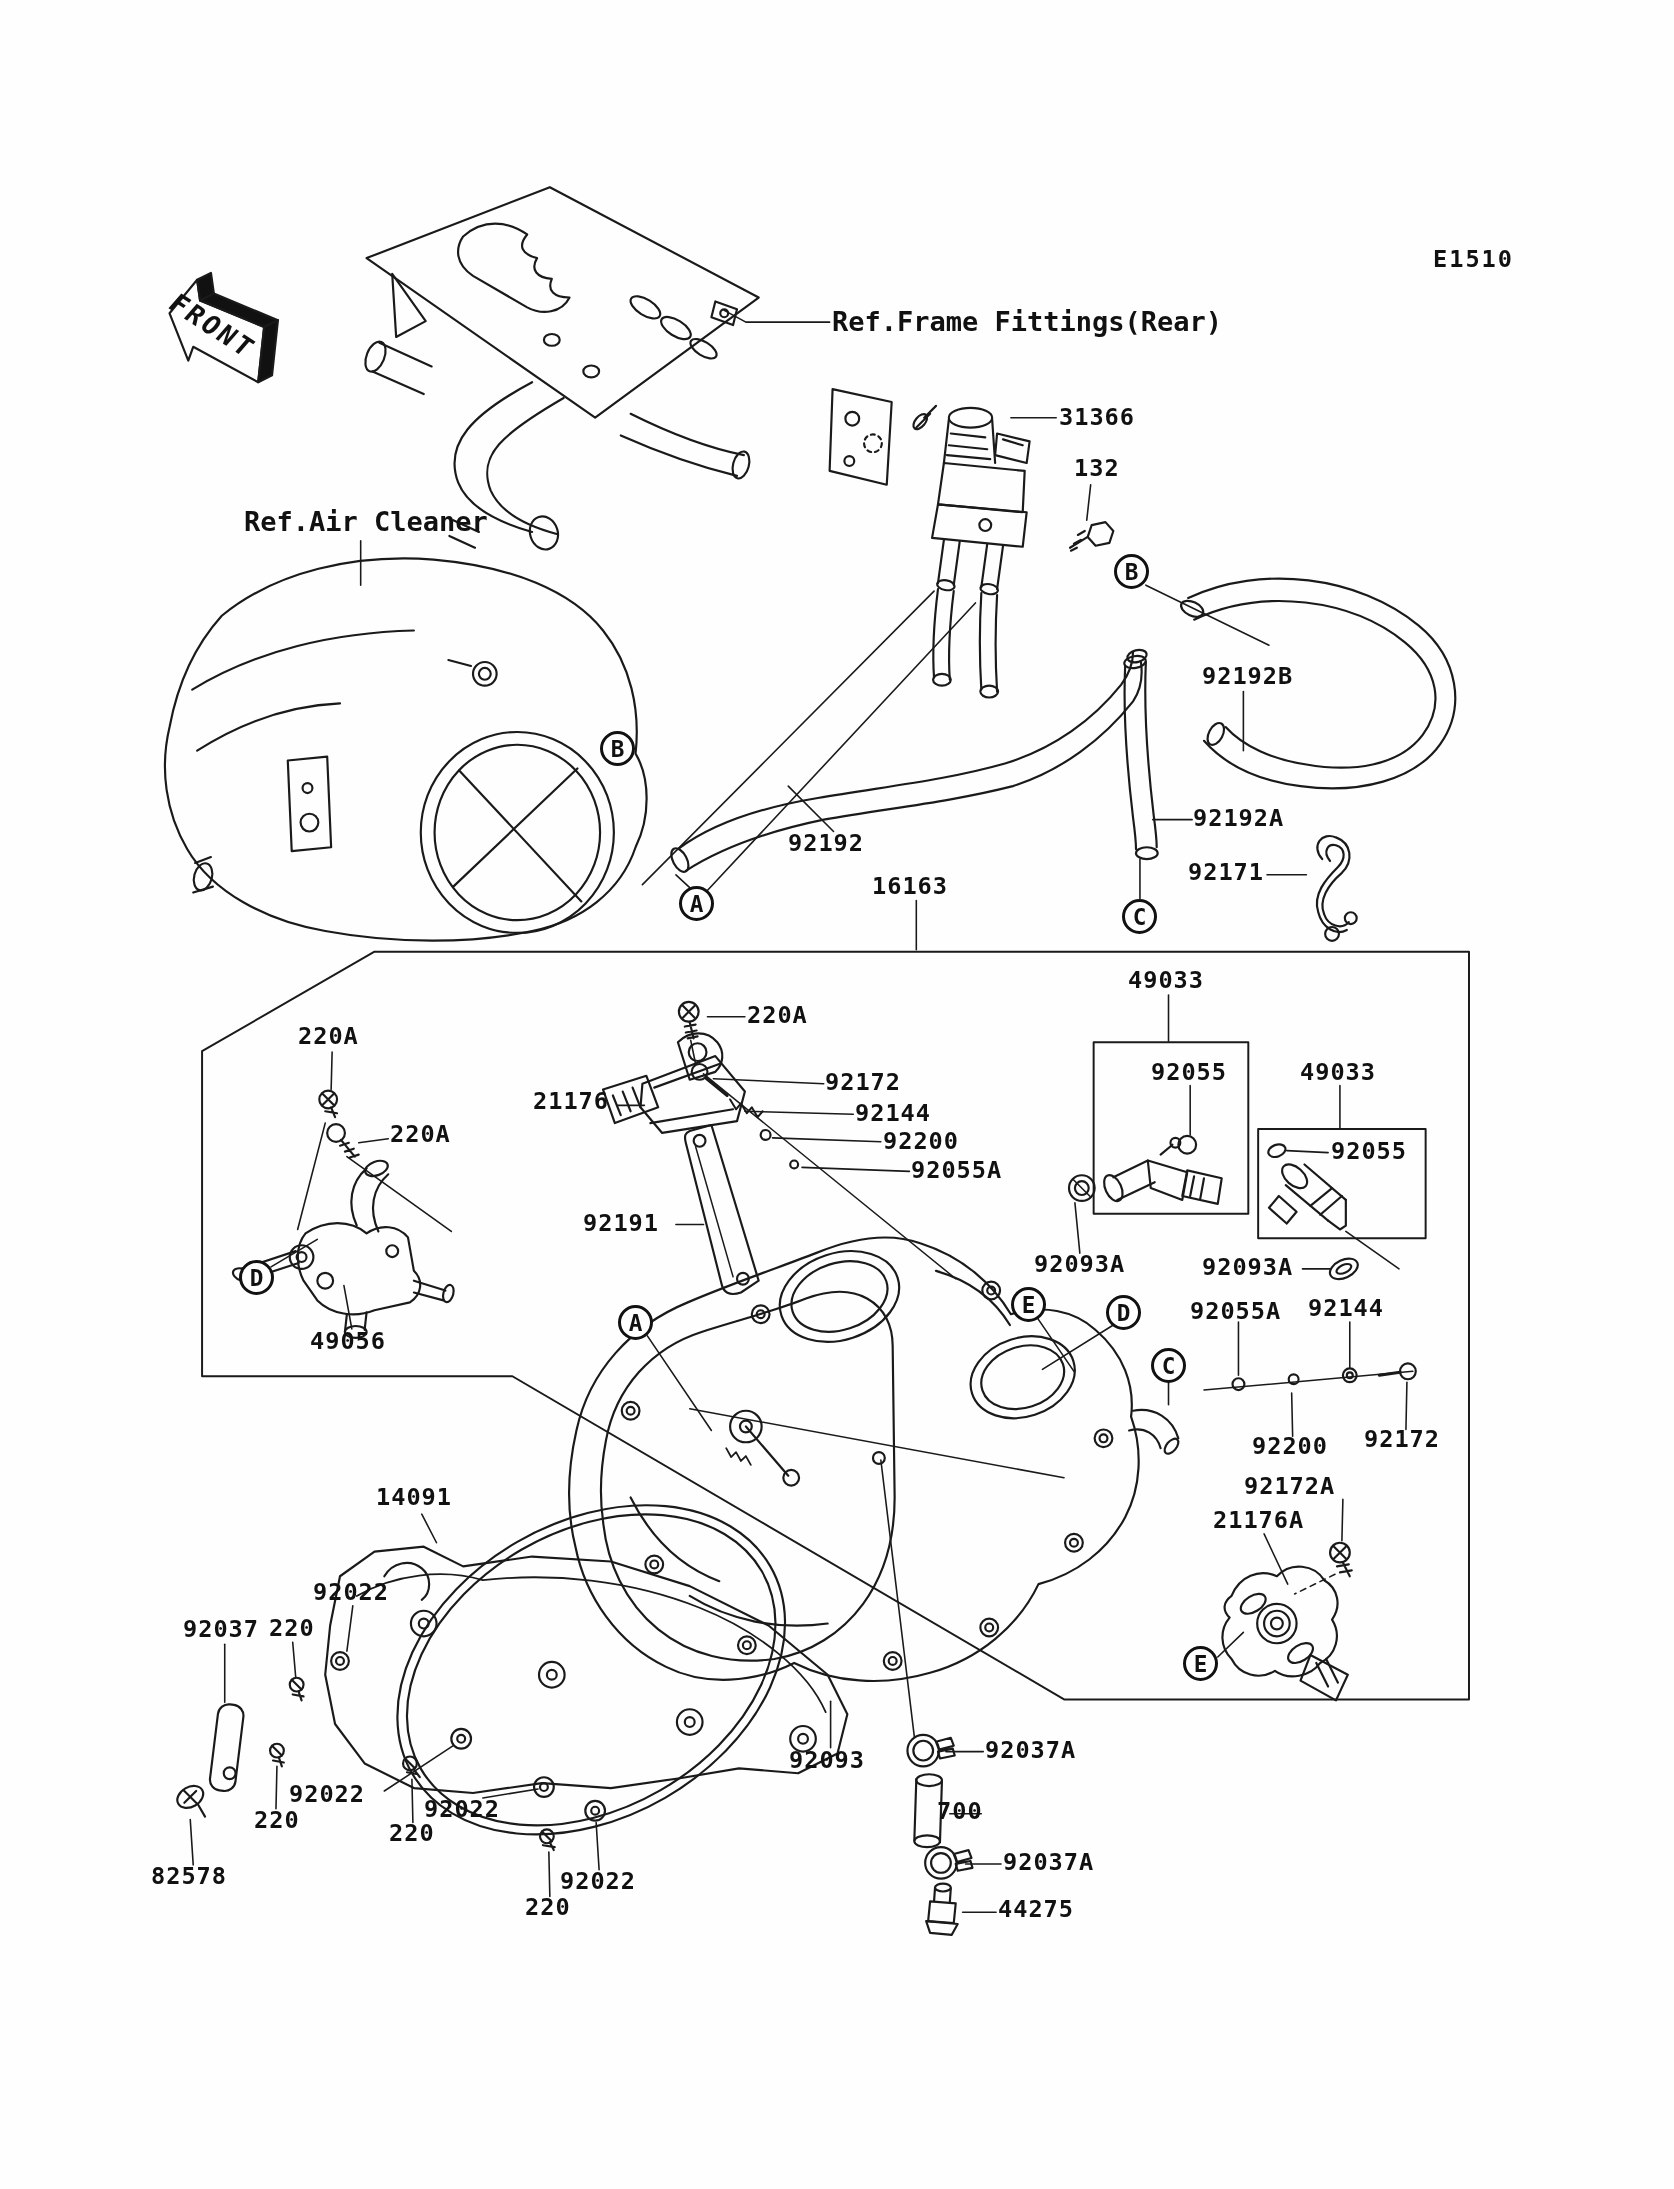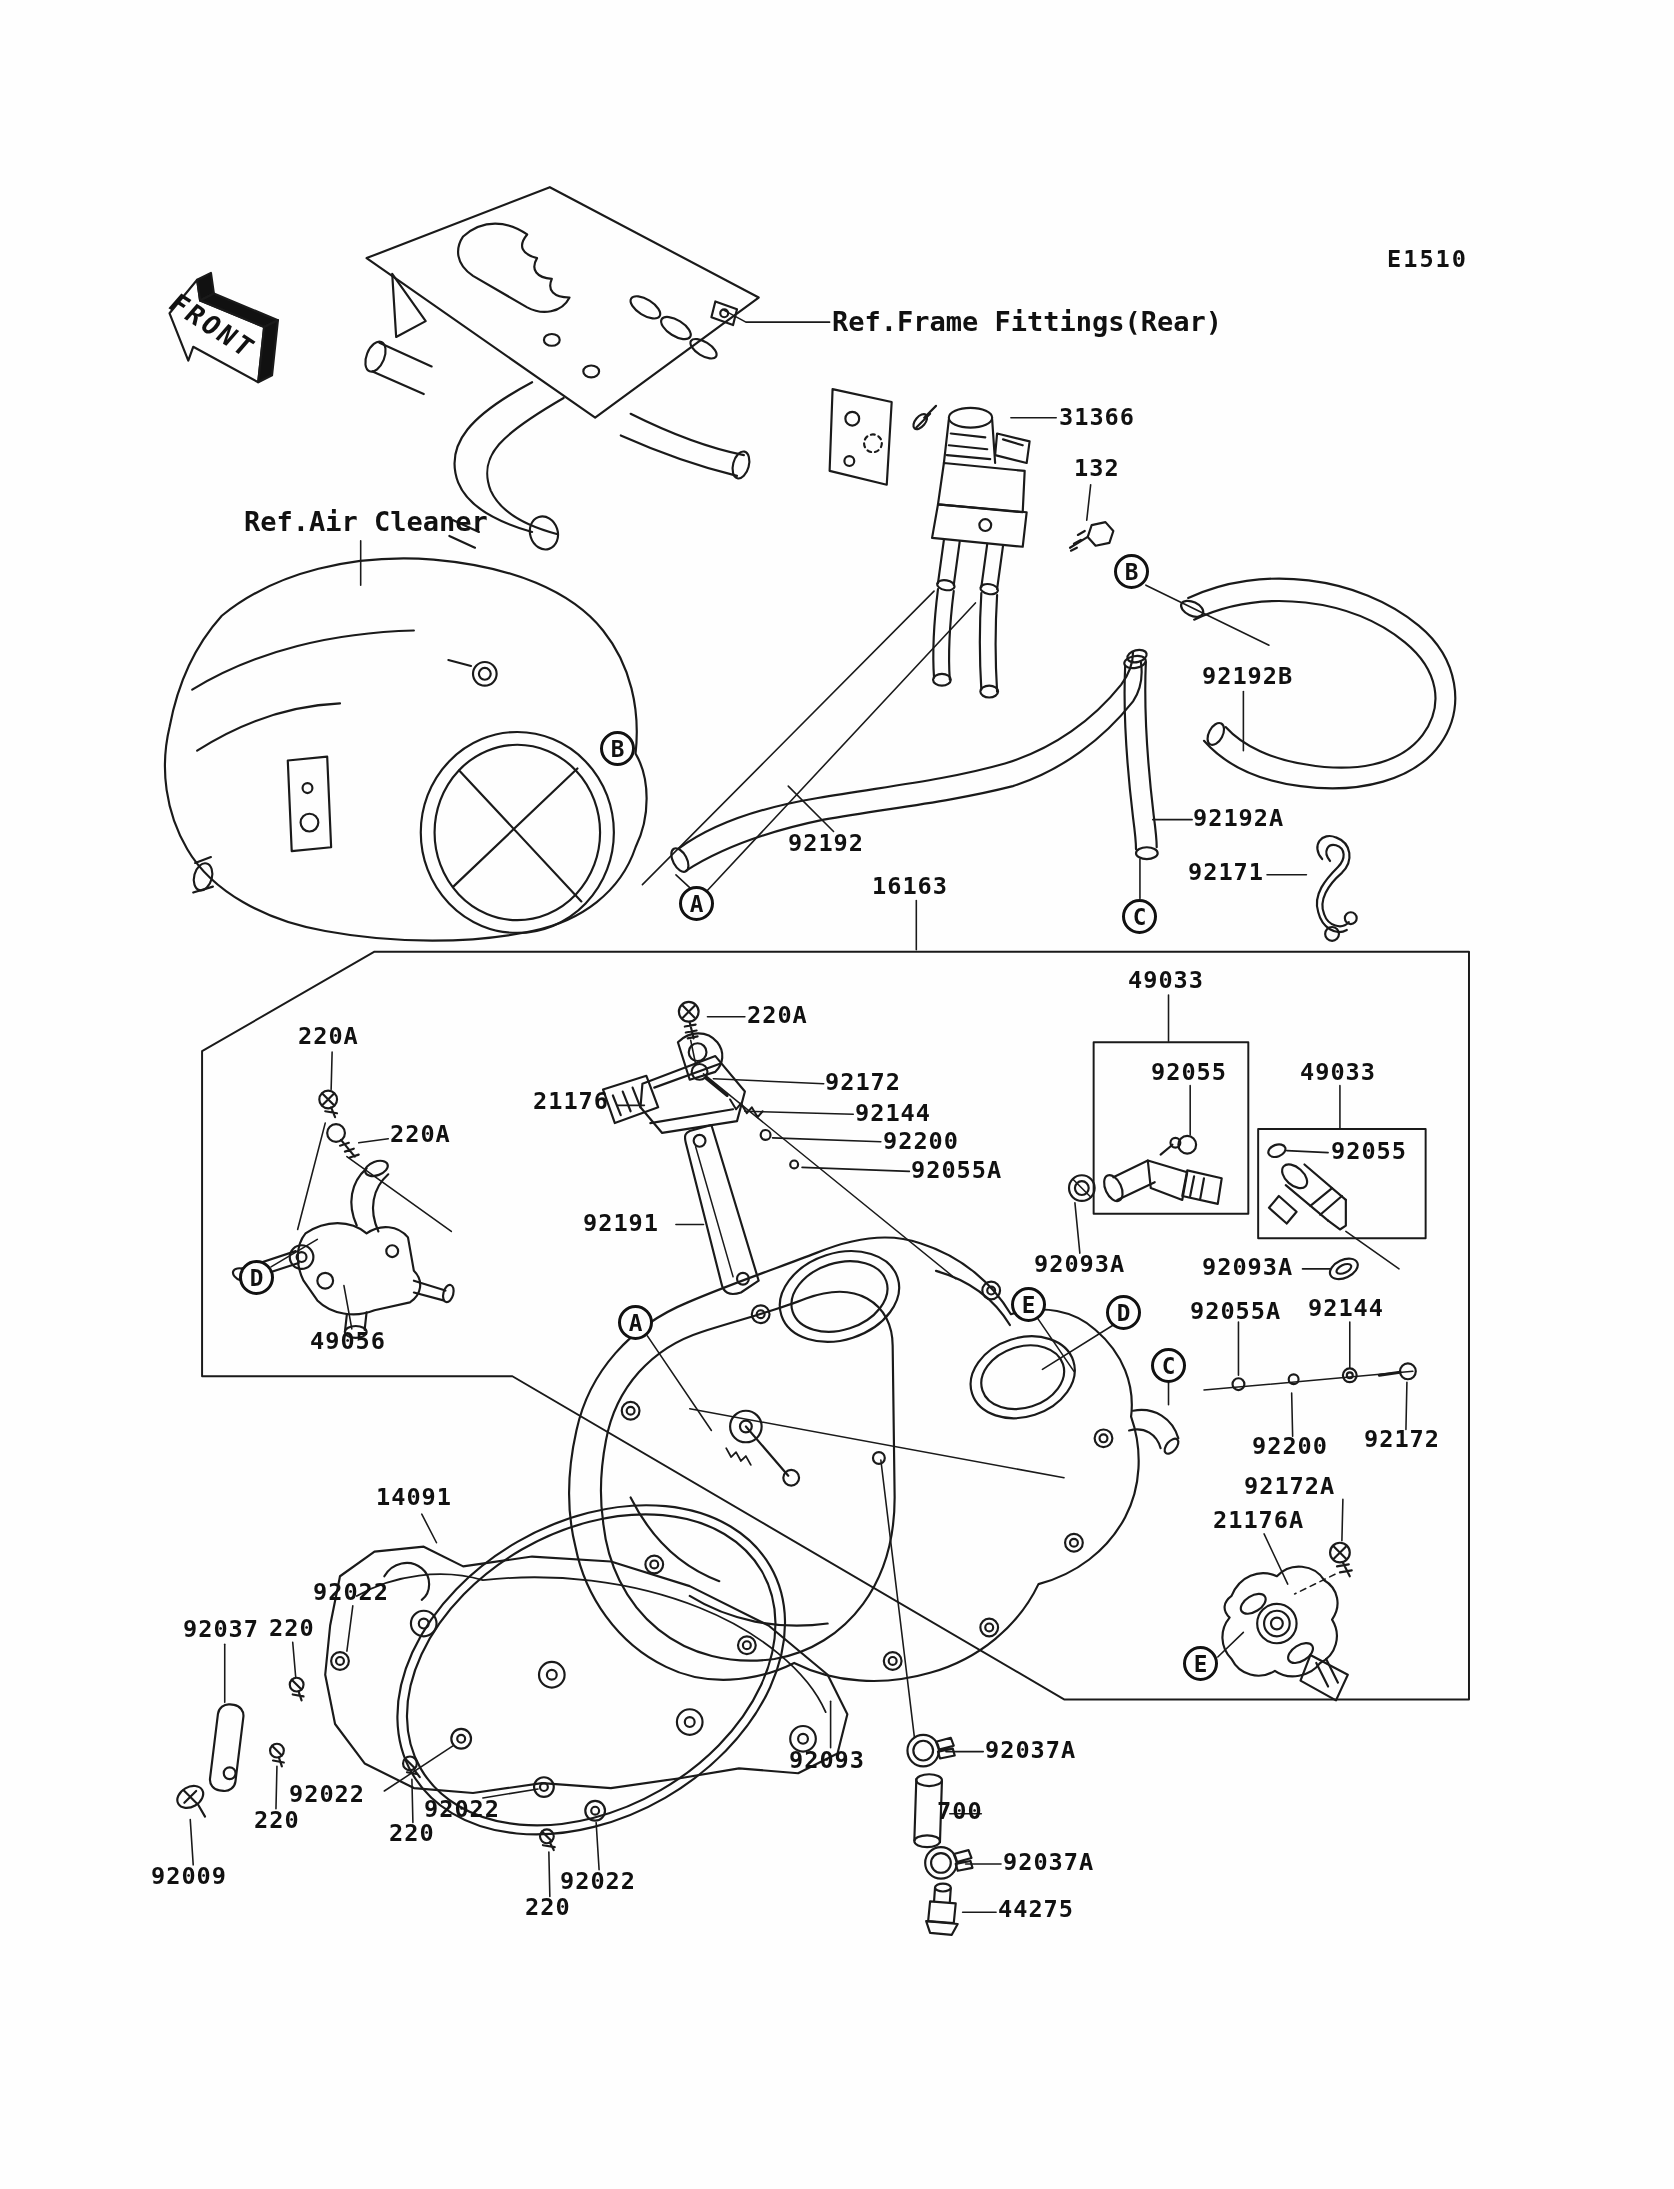--- a/index.html
+++ b/index.html
@@ -7,21 +7,21 @@
     position:relative;width:1675px;height:2190px;margin:0 auto;
     background:#fefefe;overflow:hidden;
     font-family:"DejaVu Sans Mono","Liberation Mono",monospace;
   }
   svg.art{position:absolute;left:0;top:0;}
   .lbl{
     position:absolute;font:bold 23.6px "DejaVu Sans Mono","Liberation Mono",monospace;
     color:#111;white-space:nowrap;letter-spacing:1px;line-height:1;
   }
   .ref{font-size:27px;letter-spacing:0px;}
-  .code{font-size:23.6px;letter-spacing:2px;}
+  .code{font-size:23.6px;letter-spacing:2px;margin-left:46px;}
   .co{
     position:absolute;width:35px;height:35px;border:3px solid #111;border-radius:50%;
     display:flex;align-items:center;justify-content:center;
     font:bold 22.7px "DejaVu Sans Mono","Liberation Mono",monospace;color:#111;background:#fefefe;
     box-sizing:border-box;
   }
   .front-text{
     position:absolute;left:183px;top:288px;
     font:bold 26.6px "DejaVu Sans Mono","Liberation Mono",monospace;color:#111;
     letter-spacing:3px;transform:rotate(33deg) skewX(-8deg);transform-origin:left top;
@@ -455,21 +455,21 @@
 <div class="lbl" style="left:1308px;top:1297px">92144</div>
 <div class="lbl" style="left:1252px;top:1435px">92200</div>
 <div class="lbl" style="left:1364px;top:1428px">92172</div>
 <div class="lbl" style="left:1244px;top:1475px">92172A</div>
 <div class="lbl" style="left:1213px;top:1509px">21176A</div>
 
 <div class="lbl" style="left:376px;top:1486px">14091</div>
 <div class="lbl" style="left:313px;top:1581px">92022</div>
 <div class="lbl" style="left:269px;top:1617px">220</div>
 <div class="lbl" style="left:183px;top:1618px">92037</div>
-<div class="lbl" style="left:151px;top:1865px">92009</div>
+<div class="lbl" style="left:151px;top:1865px">82578</div>
 <div class="lbl" style="left:289px;top:1783px">92022</div>
 <div class="lbl" style="left:254px;top:1809px">220</div>
 <div class="lbl" style="left:424px;top:1798px">92022</div>
 <div class="lbl" style="left:389px;top:1822px">220</div>
 <div class="lbl" style="left:560px;top:1870px">92022</div>
 <div class="lbl" style="left:525px;top:1896px">220</div>
 
 <div class="lbl" style="left:789px;top:1749px">92093</div>
 <div class="lbl" style="left:985px;top:1739px">92037A</div>
 <div class="lbl" style="left:937px;top:1800px">700</div>

